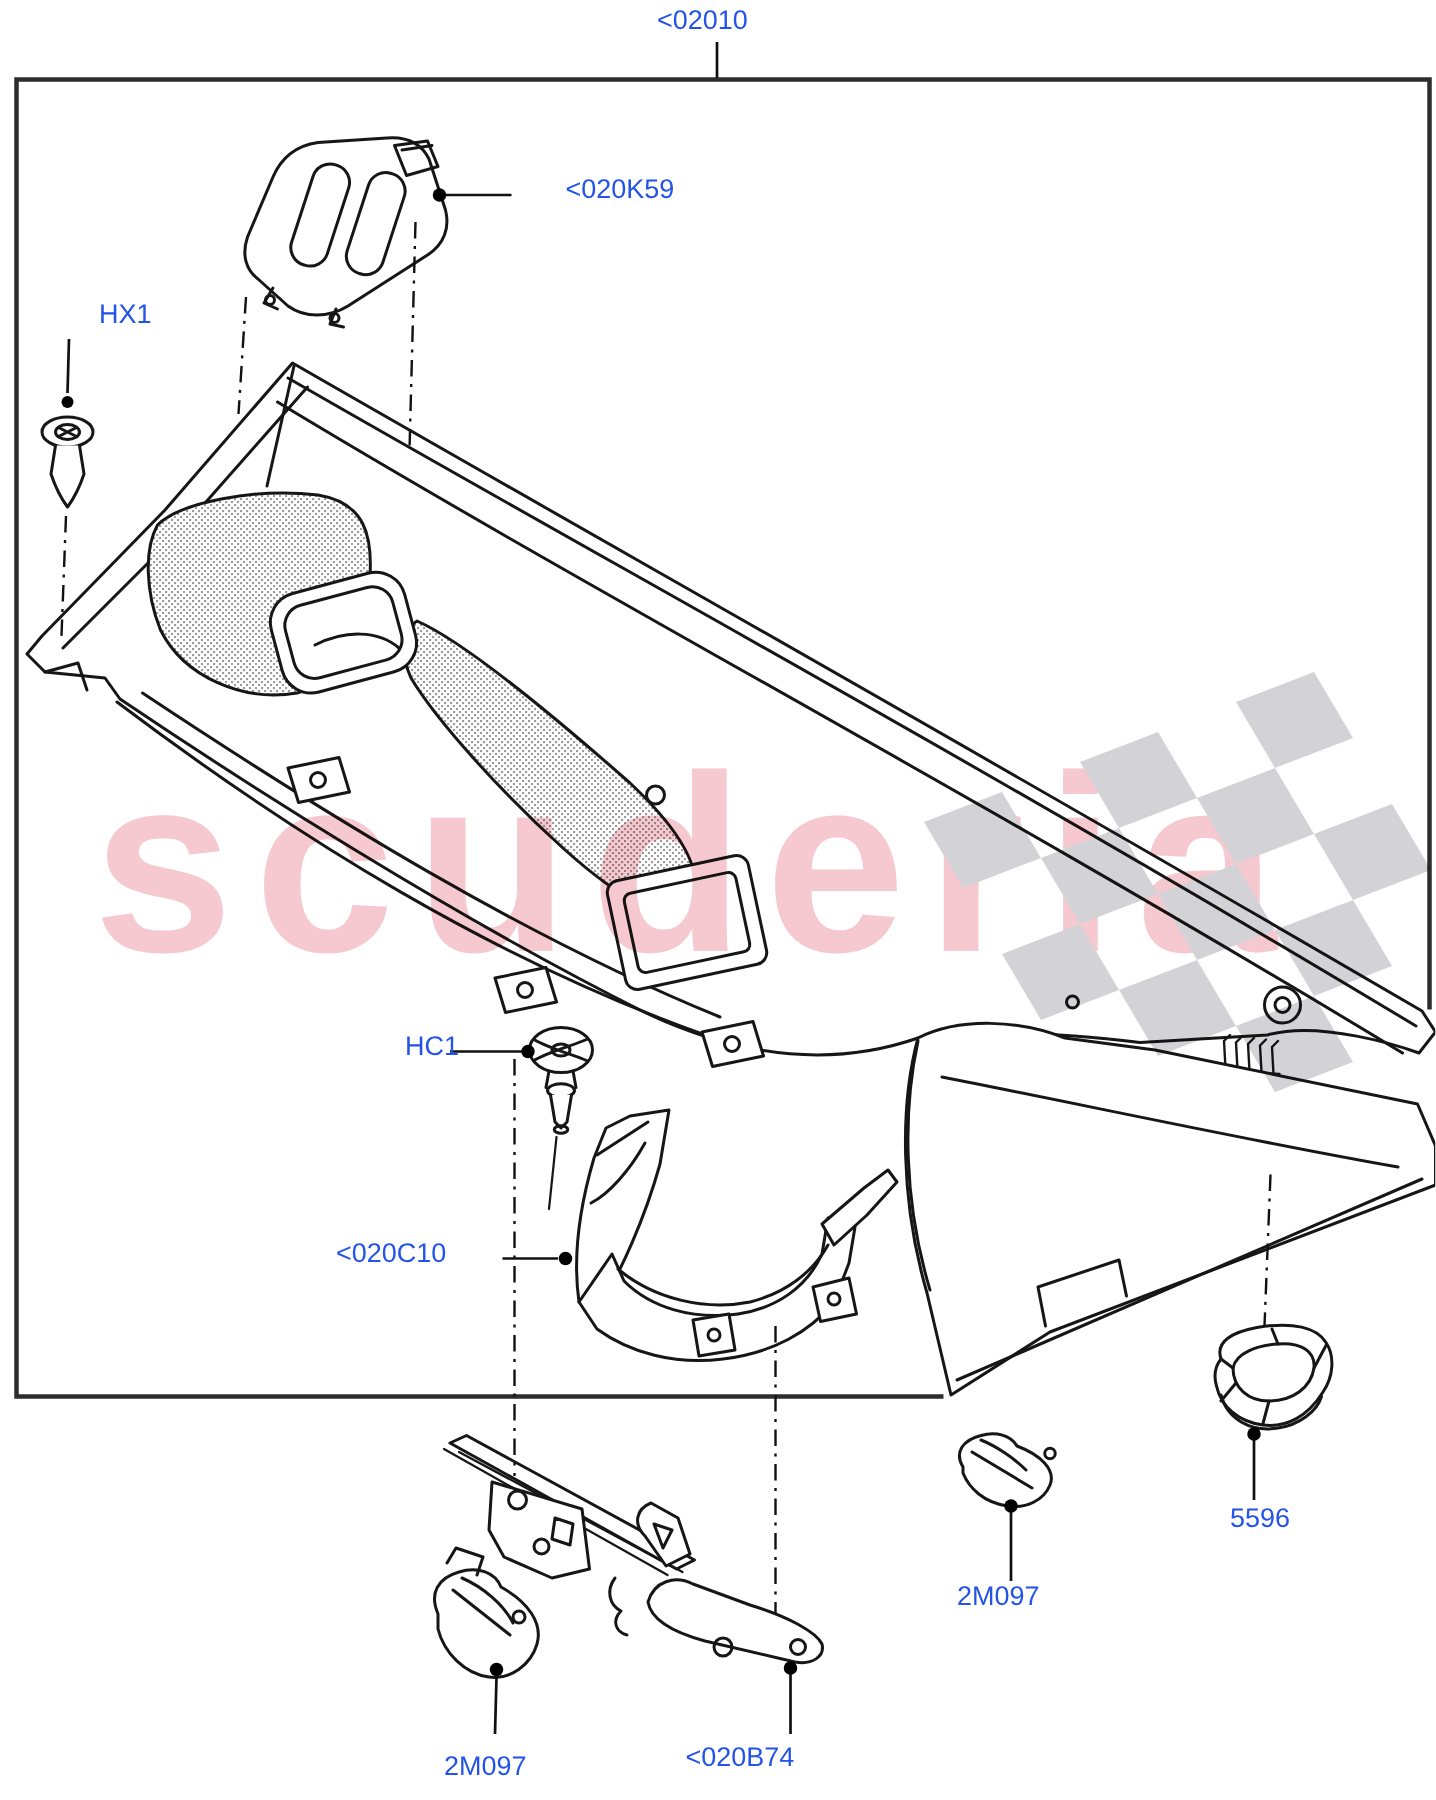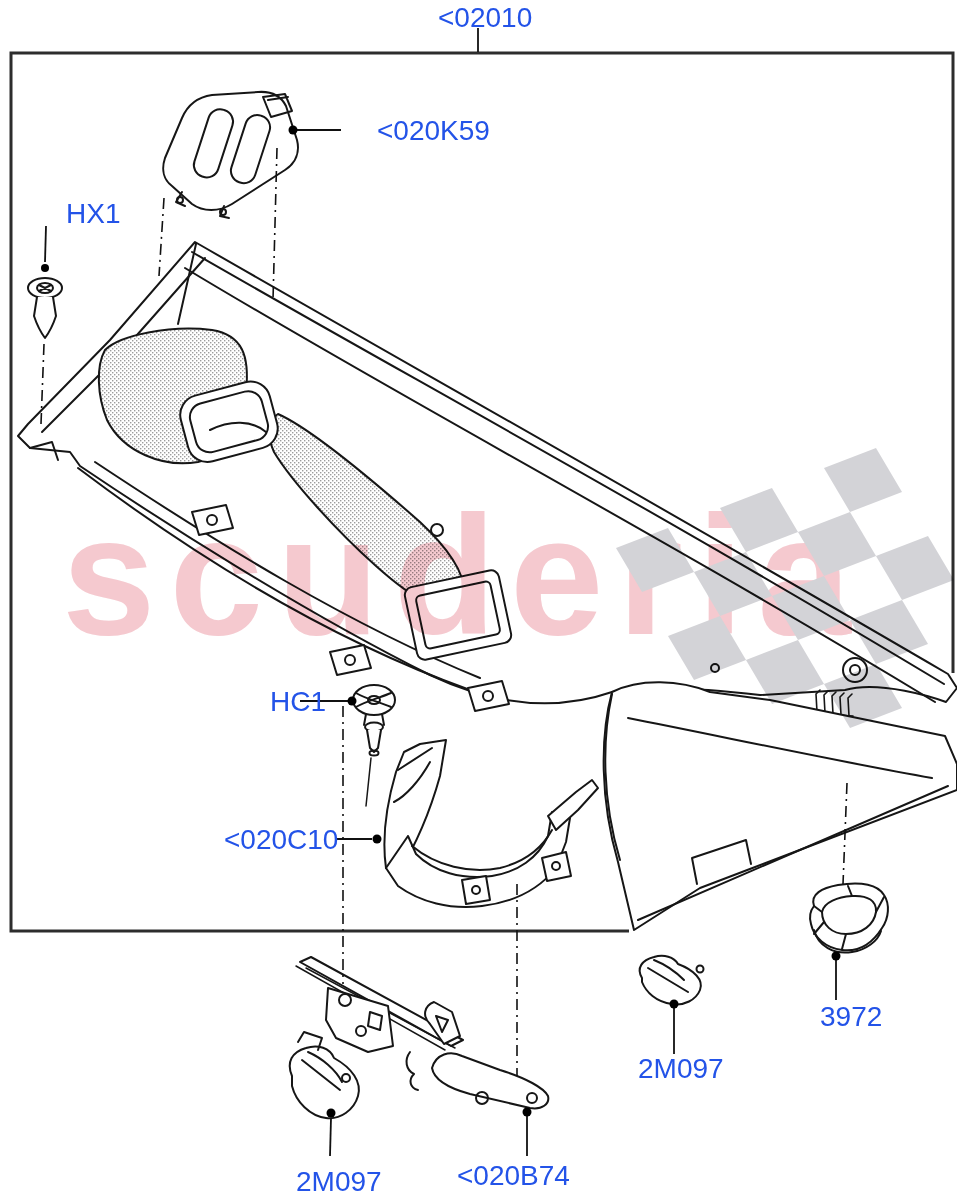--- a/index.html
+++ b/index.html
@@ -14,21 +14,21 @@
     position:absolute;left:62px;top:492px;font-size:168px;font-weight:bold;
     letter-spacing:14px;color:#f5c9cf;line-height:1;white-space:nowrap;
   }
   .wm-secondary{
     position:absolute;left:68px;top:634px;font-size:46px;font-weight:normal;
     letter-spacing:46px;color:#dcdcdc;line-height:1;white-space:nowrap;
   }
   .wm-checker{position:absolute;left:0;top:0;}
   .callouts{position:absolute;inset:0;}
   .callout{
-    position:absolute;color:#2353e8;font-size:28px;line-height:1;white-space:nowrap;
+    position:absolute;color:#2353e8;font-size:18px;line-height:1;white-space:nowrap;
     cursor:pointer;
   }
   .co-main{left:438px;top:4px;}
   .co-cover{left:345px;top:117px;margin-left:32px;}
   .co-pin{left:22px;top:200px;margin-left:44px;}
   .co-nut{left:270px;top:688px;text-align:right;}
   .co-lower{left:224px;top:826px;}
   .co-jetl{left:296px;top:1168px;}
   .co-support{left:457px;top:1162px;}
   .co-jetr{left:638px;top:1055px;}
@@ -252,16 +252,16 @@
 
   <div class="callouts">
     <div class="callout co-main">&lt;02010</div>
     <div class="callout co-cover">&lt;020K59</div>
     <div class="callout co-pin">HX1</div>
     <div class="callout co-nut">HC1</div>
     <div class="callout co-lower">&lt;020C10</div>
     <div class="callout co-jetl">2M097</div>
     <div class="callout co-support">&lt;020B74</div>
     <div class="callout co-jetr">2M097</div>
-    <div class="callout co-grommet">3972</div>
+    <div class="callout co-grommet">5596</div>
   </div>
 
 </div>
 
 </body></html>

